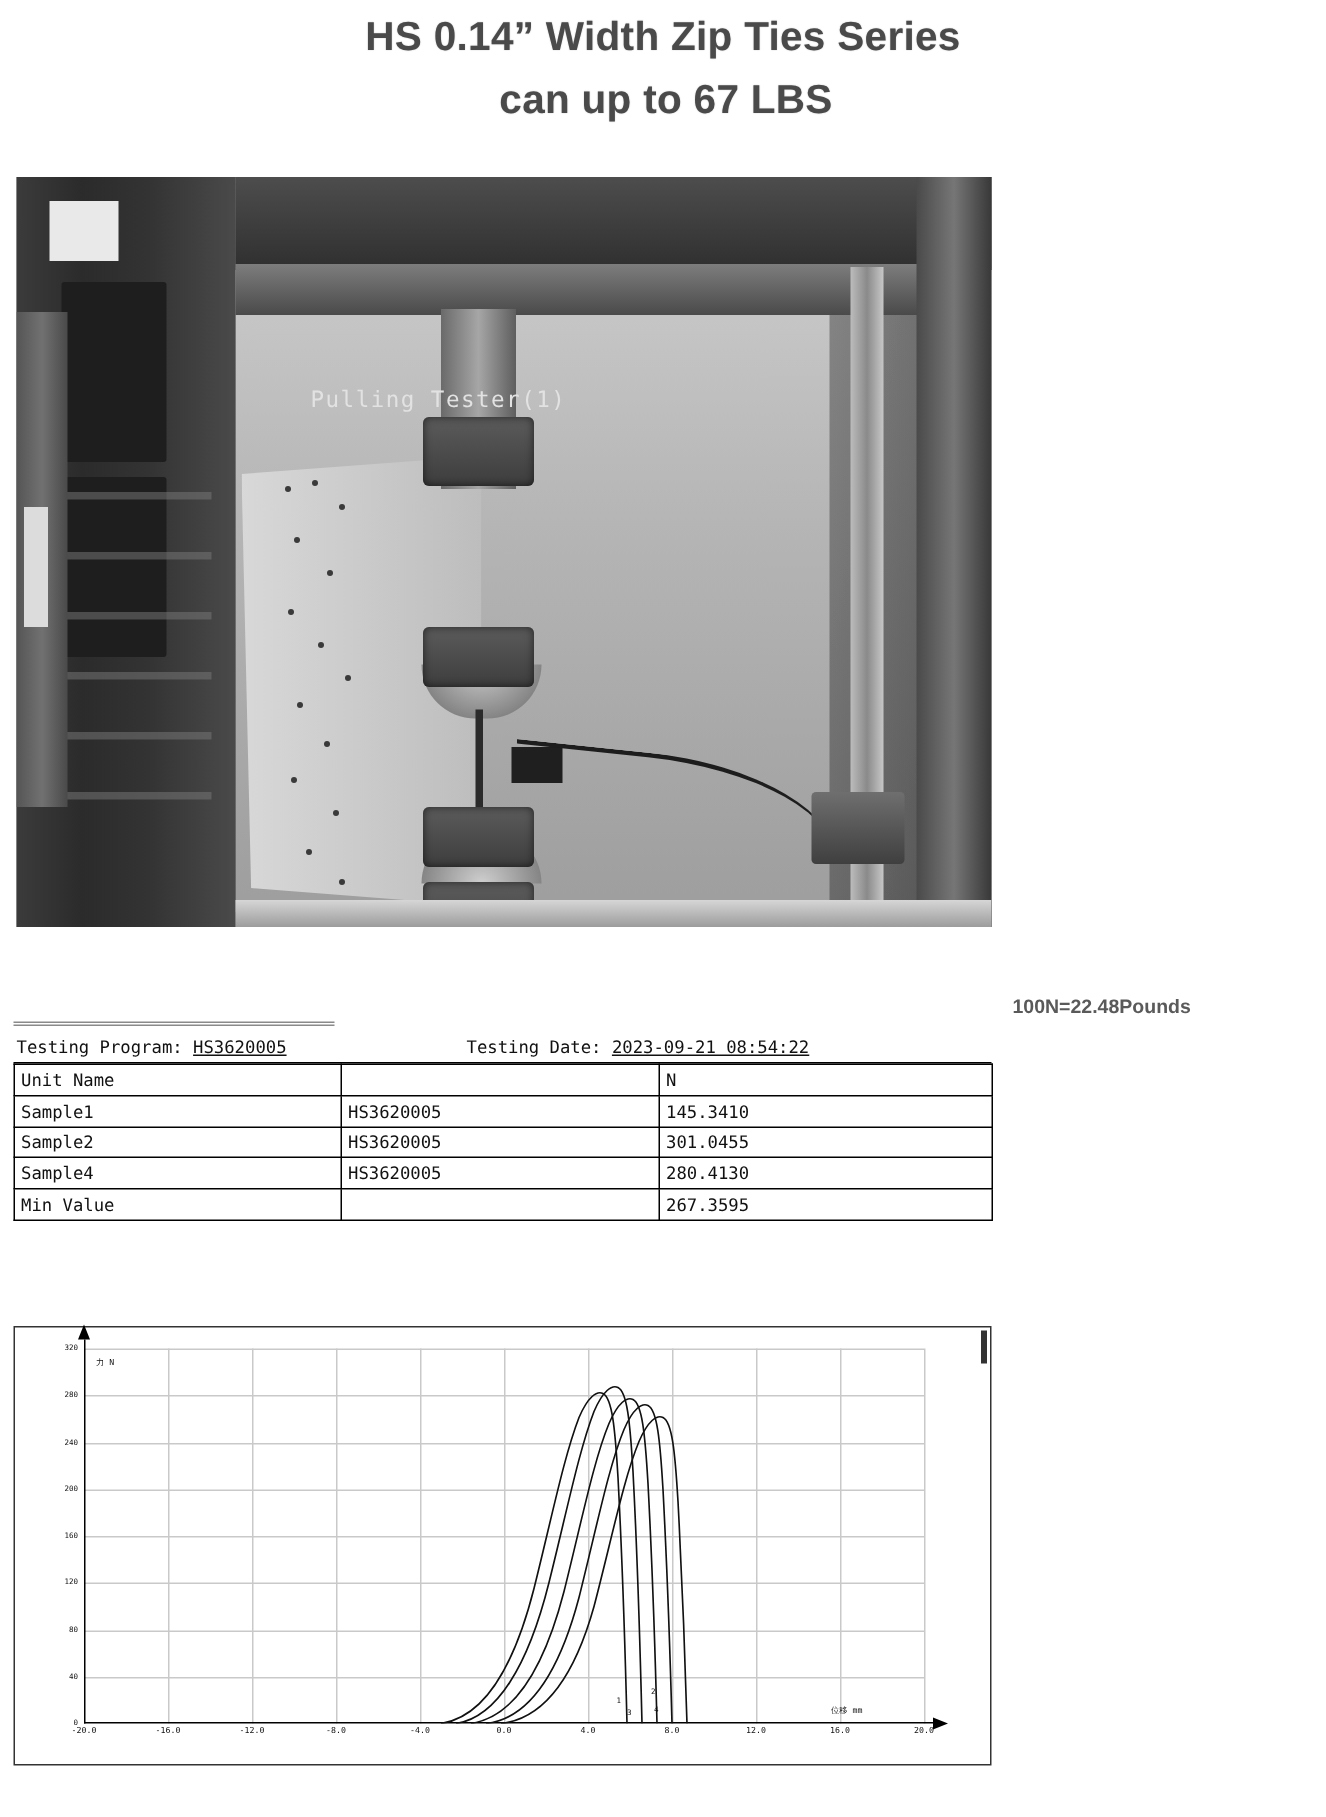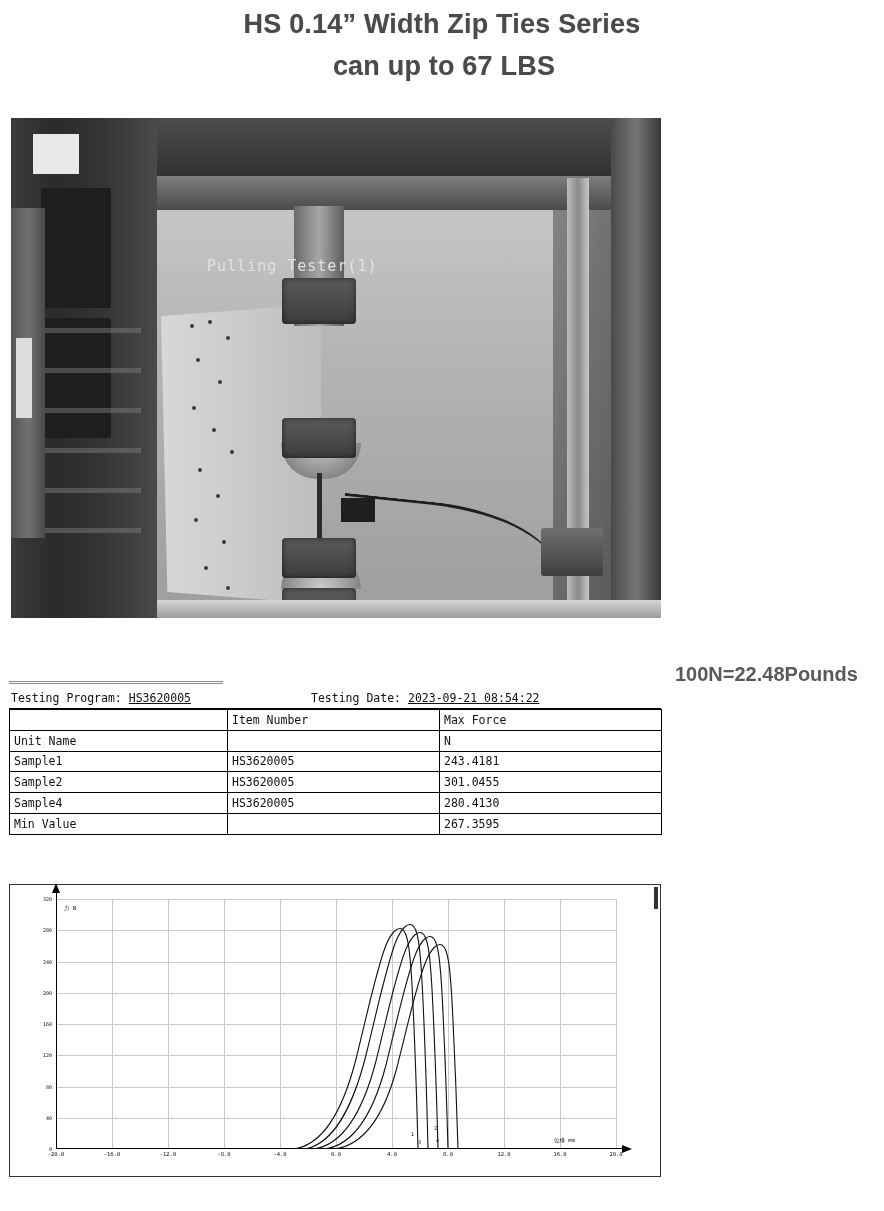--- a/index.html
+++ b/index.html
@@ -203,21 +203,21 @@
   }
   table.data td.c0 { width: 218px; }
   table.data td.c1 { width: 212px; }
   table.data td.c2 { width: 222px; }
 
   
   .note {
     position: absolute;
     left: 675px;
     top: 663px;
-    font-size: 20px;
+    font-size: 13px;
     font-weight: bold;
     color: #5a5a5a;
     white-space: nowrap;
   }
 
   
   .chart-box {
     position: absolute;
     left: 9px;
     top: 884px;
@@ -375,33 +375,28 @@
       </div>
       <div class="rh-date">
         <span>Testing Date:</span>
         <span class="u">2023-09-21 08:54:22</span>
       </div>
     </div>
 
     <table class="data">
       <tbody>
         <tr>
-          <td class="c0"></td>
-          <td class="c1">Item Number</td>
-          <td class="c2">Max Force</td>
-        </tr>
-        <tr>
           <td class="c0">Unit Name</td>
           <td class="c1"></td>
           <td class="c2">N</td>
         </tr>
         <tr>
           <td class="c0">Sample1</td>
           <td class="c1">HS3620005</td>
-          <td class="c2">243.4181</td>
+          <td class="c2">145.3410</td>
         </tr>
         <tr>
           <td class="c0">Sample2</td>
           <td class="c1">HS3620005</td>
           <td class="c2">301.0455</td>
         </tr>
         <tr>
           <td class="c0">Sample4</td>
           <td class="c1">HS3620005</td>
           <td class="c2">280.4130</td>

